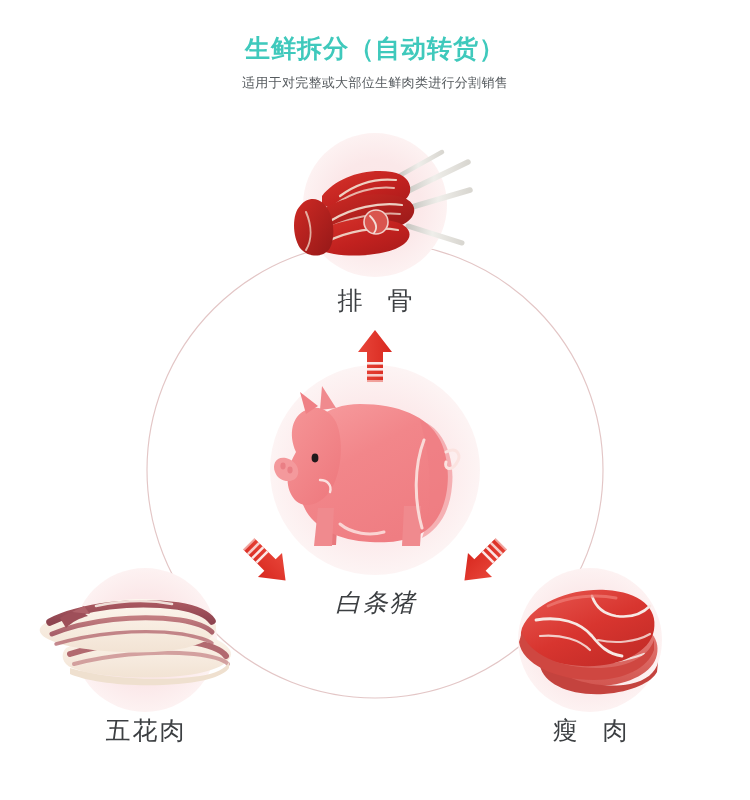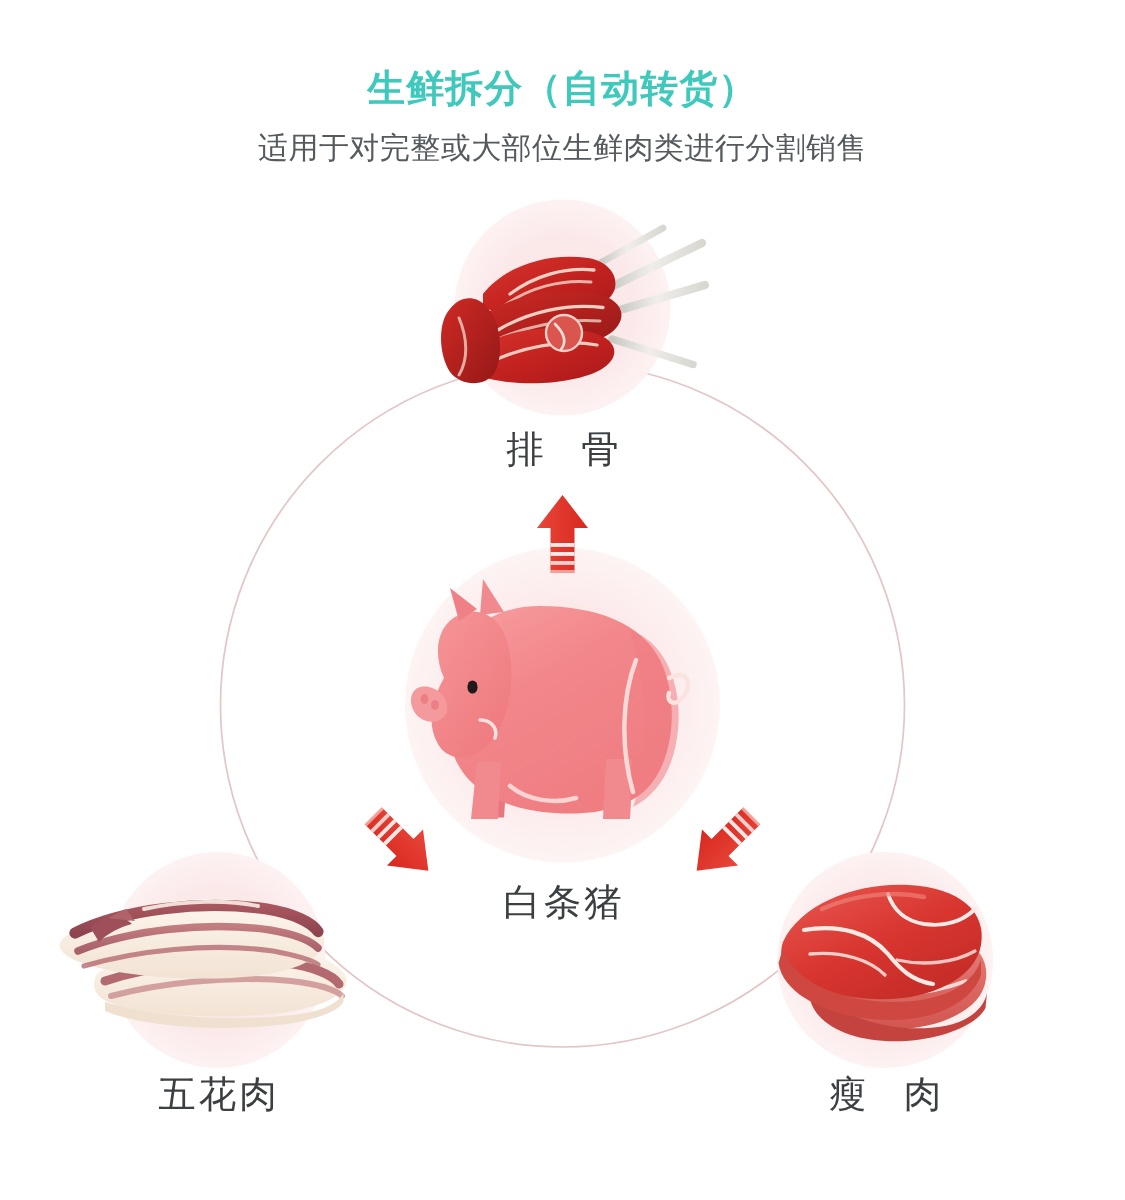--- a/index.html
+++ b/index.html
@@ -21,32 +21,32 @@
   
   .header {
     position: absolute;
     left: 0;
     top: 0;
     width: 750px;
     text-align: center;
   }
   .title {
     margin: 0;
-    padding-top: 44px;
+    padding-top: 33px;
     font-size: 25px;
     font-weight: bold;
     letter-spacing: 1px;
     color: #3fc9bc;
     line-height: 1.25;
     white-space: nowrap;
   }
   .subtitle {
     margin: 0;
     padding-top: 11px;
-    font-size: 20px;
+    font-size: 13px;
     font-weight: normal;
     color: #555a5e;
     letter-spacing: 0.3px;
     line-height: 1.3;
     white-space: nowrap;
   }
 
   
   .diagram {
     position: absolute;
@@ -65,21 +65,21 @@
   .node-label {
     position: absolute;
     text-align: center;
     font-size: 25px;
     color: #3c3f42;
     letter-spacing: 0.5px;
     white-space: nowrap;
     line-height: 1;
   }
   .label-ribs   { left: 275px; top: 288px; width: 200px; letter-spacing: 9px; text-indent: 9px; }
-  .label-center { left: 275px; top: 590px; width: 200px; letter-spacing: 2px; text-indent: 2px; }
+  .label-center { left: 275px; top: 590px; width: 200px; letter-spacing: 2px; text-indent: 2px; font-style: italic; }
   .label-belly  { left:  45px; top: 718px; width: 200px; letter-spacing: 2px; text-indent: 2px; }
   .label-lean   { left: 490px; top: 718px; width: 200px; letter-spacing: 9px; text-indent: 9px; }
 </style>
 </head>
 <body>
 
 <div id="stage">
 
   <div class="header">
     <div class="title">生鲜拆分（自动转货）</div>

